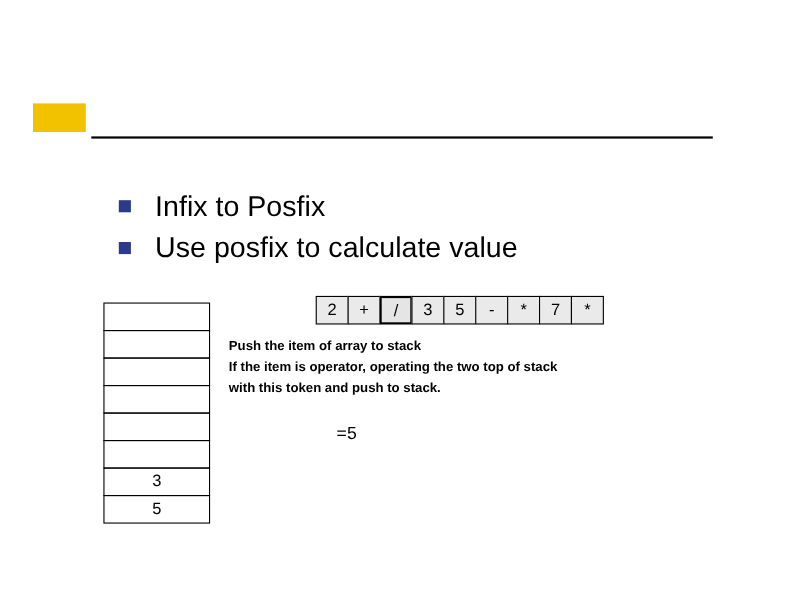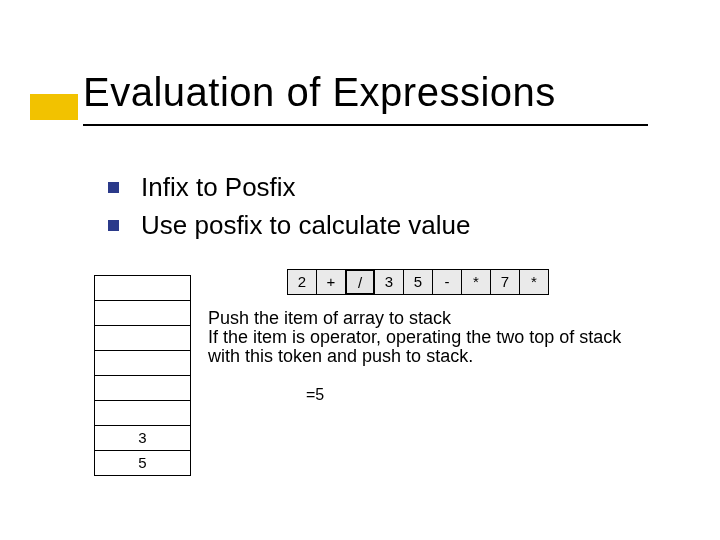--- a/index.html
+++ b/index.html
@@ -15,39 +15,38 @@
   .bullet-row.b1 { top: 172px; }
   .bullet-row.b2 { top: 210px; }
   .bullet-sq { width: 11px; height: 11px; background: #2b3a8a; margin-right: 22px; flex: 0 0 auto; }
 
   
   .token-row { position: absolute; left: 287px; top: 269px; display: flex; }
   .cell { width: 30px; height: 26px; line-height: 24px; text-align: center; font-size: 15px; font-family: Tahoma, Verdana, sans-serif; background: #eaeaea; border: 1px solid #000; margin-left: -1px; }
   .cell.strong { border: 2px solid #000; background: #e5e5e5; }
   .token-row .cell:first-child { margin-left: 0; }
 
-  .desc { position: absolute; left: 208px; font-size: 18px; font-family: Tahoma, Verdana, sans-serif; line-height: 1.25; }
+  .desc { position: absolute; left: 208px; font-size: 12px; font-family: Tahoma, Verdana, sans-serif; line-height: 1.25; font-weight: bold; }
   .desc.d1 { top: 307px; }
   .desc.d2 { top: 326px; }
   .desc.d3 { top: 345px; }
 
   .equals { position: absolute; left: 306px; top: 386px; font-size: 16px; font-family: Tahoma, Verdana, sans-serif; }
 
   
   .stack { position: absolute; left: 94px; top: 275px; width: 97px; }
   .stack-row { height: 26px; border: 1px solid #000; margin-top: -1px; text-align: center; line-height: 24px; font-size: 15px; font-family: Tahoma, Verdana, sans-serif; }
   .stack-row:first-child { margin-top: 0; }
 </style>
 </head>
 <body>
 
 <div class="slide">
   <div class="accent-bar"></div>
 
-  <div class="title">Evaluation of Expressions</div>
   <div class="title-underline"></div>
 
   <div class="bullet-row b1">
     <div class="bullet-sq"></div>
     <span>Infix to Posfix</span>
   </div>
   <div class="bullet-row b2">
     <div class="bullet-sq"></div>
     <span>Use  posfix to calculate value</span>
   </div>

